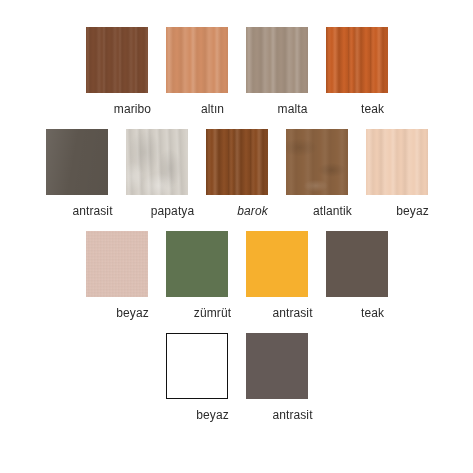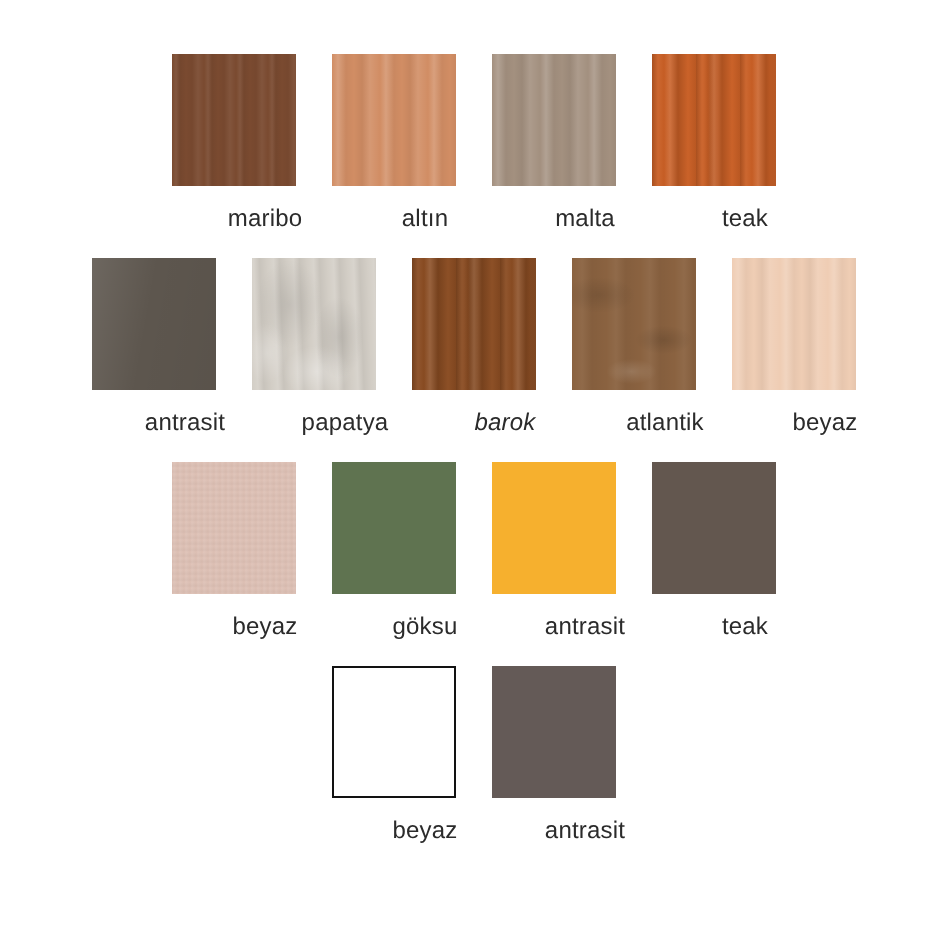--- a/index.html
+++ b/index.html
@@ -211,21 +211,21 @@
       <div class="swatch-cell">
         <div class="swatch-chip" style="background-color: rgb(221, 191, 179);">
           <div class="grain linen"></div>
         </div>
         <div class="swatch-label" style="color: rgb(43, 43, 43);">beyaz</div>
       </div>
       <div class="swatch-cell">
         <div class="swatch-chip" style="background-color: rgb(95, 115, 80);">
           <div class="grain flat"></div>
         </div>
-        <div class="swatch-label" style="color: rgb(43, 43, 43);">göksu</div>
+        <div class="swatch-label" style="color: rgb(43, 43, 43);">zümrüt</div>
       </div>
       <div class="swatch-cell">
         <div class="swatch-chip" style="background-color: rgb(246, 176, 46);">
           <div class="grain flat"></div>
         </div>
         <div class="swatch-label" style="color: rgb(43, 43, 43);">antrasit</div>
       </div>
       <div class="swatch-cell">
         <div class="swatch-chip" style="background-color: rgb(99, 87, 79);">
           <div class="grain flat"></div>

